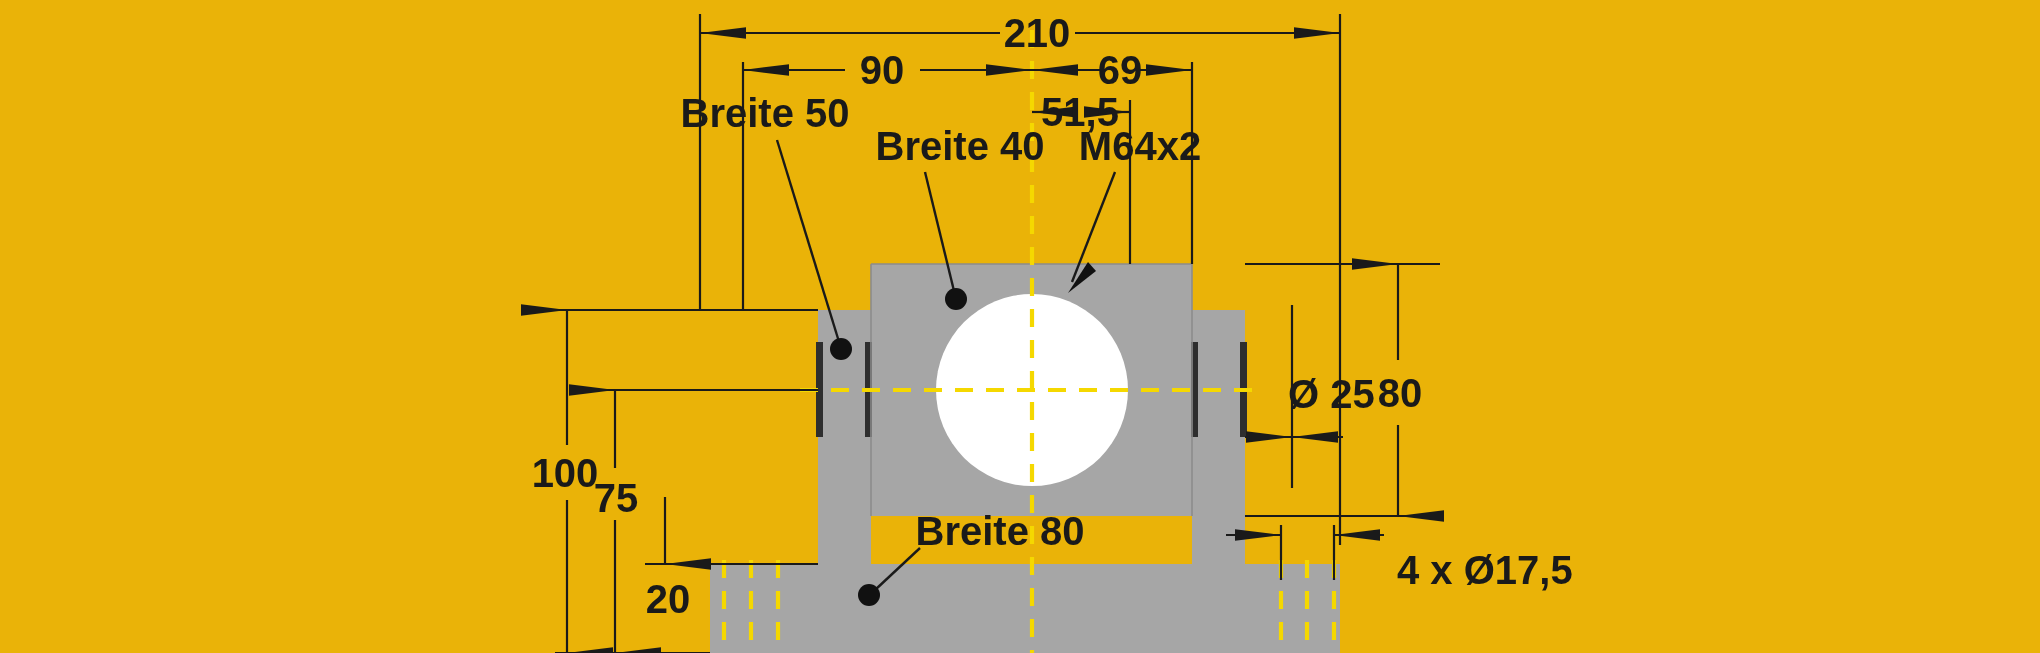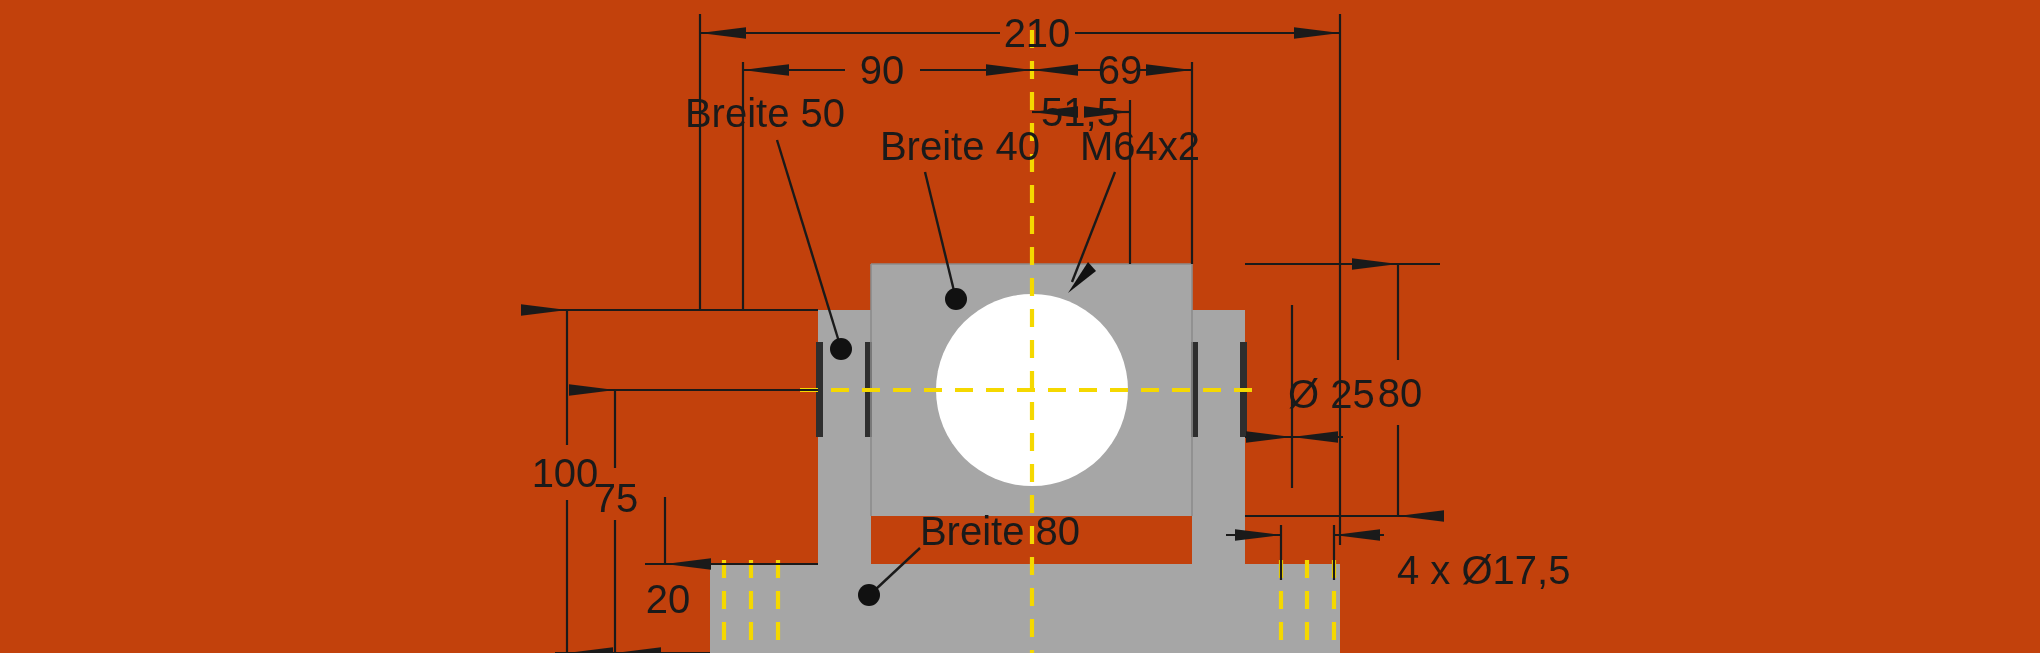--- a/index.html
+++ b/index.html
@@ -7,22 +7,23 @@
     padding: 0;
     background: #ffffff;
   }
   body {
     font-family: "Liberation Sans", sans-serif;
   }
   #drawing-root {
     position: relative;
     width: 2040px;
     height: 653px;
-    background: #c2410c;
+    background: #eab308;
     overflow: hidden;
+    font-weight: bold;
   }
   svg.dwg {
     position: absolute;
     left: 0;
     top: 0;
     width: 2040px;
     height: 653px;
     display: block;
   }
   .dim-text {

